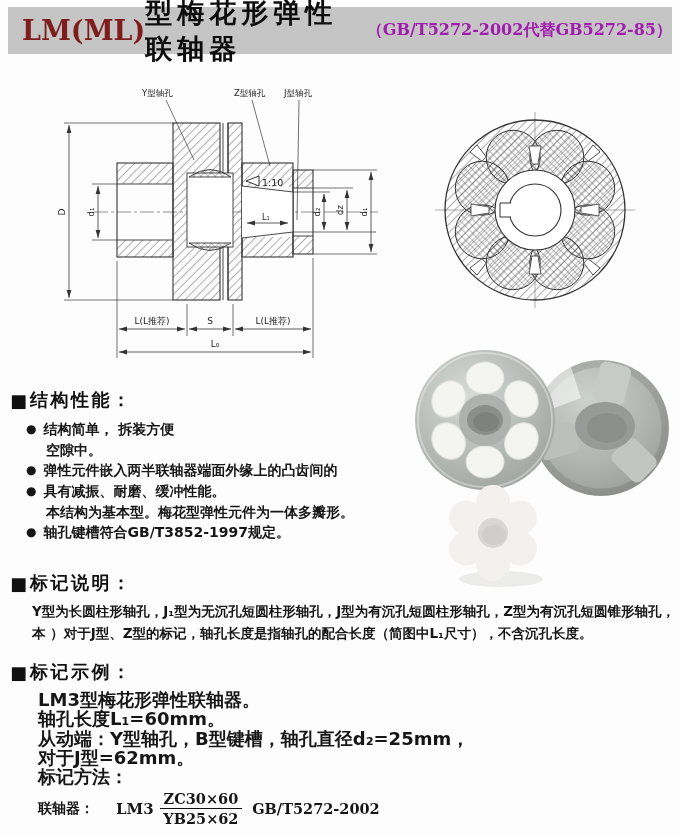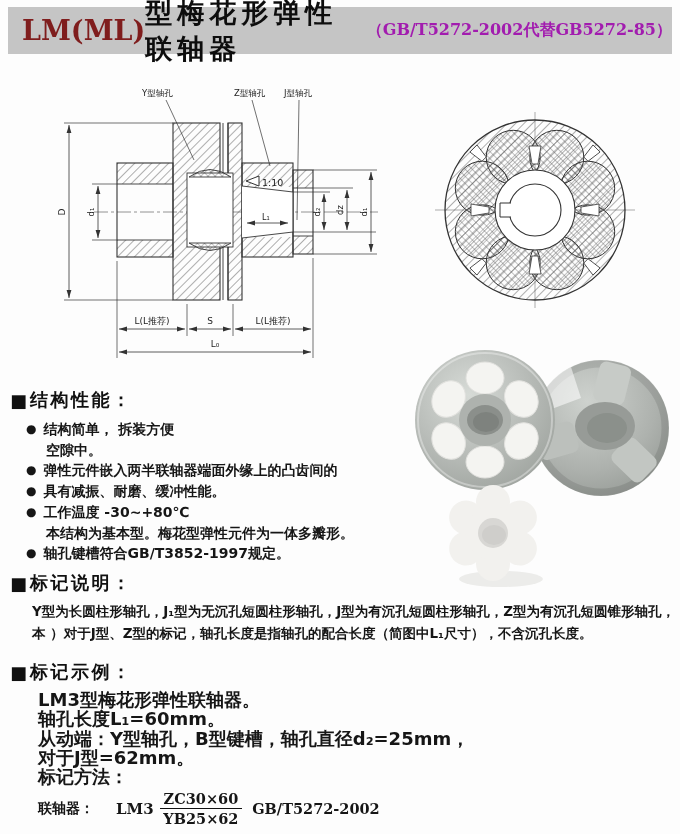--- a/index.html
+++ b/index.html
@@ -247,21 +247,20 @@
   <div class="sec" style="top:388px;">
     <div class="sec-head">
       <span class="sq">■</span>
       <span>结构性能：</span>
     </div>
     <div class="blist">
       <div class="bi"><span class="blt">●</span><span>结构简单， 拆装方便</span></div>
       <div class="bi cont"><span>空隙中。</span></div>
       <div class="bi"><span class="blt">●</span><span>弹性元件嵌入两半联轴器端面外缘上的凸齿间的</span></div>
       <div class="bi"><span class="blt">●</span><span>具有减振、耐磨、缓冲性能。</span></div>
-      <div class="bi"><span class="blt">●</span><span>工作温度 -30~+80℃</span></div>
       <div class="bi cont"><span>本结构为基本型。梅花型弹性元件为一体多瓣形。</span></div>
       <div class="bi"><span class="blt">●</span><span>轴孔键槽符合GB/T3852-1997规定。</span></div>
     </div>
   </div>
 
   <div class="sec" style="top:571px;">
     <div class="sec-head">
       <span class="sq">■</span>
       <span>标记说明：</span>
     </div>

